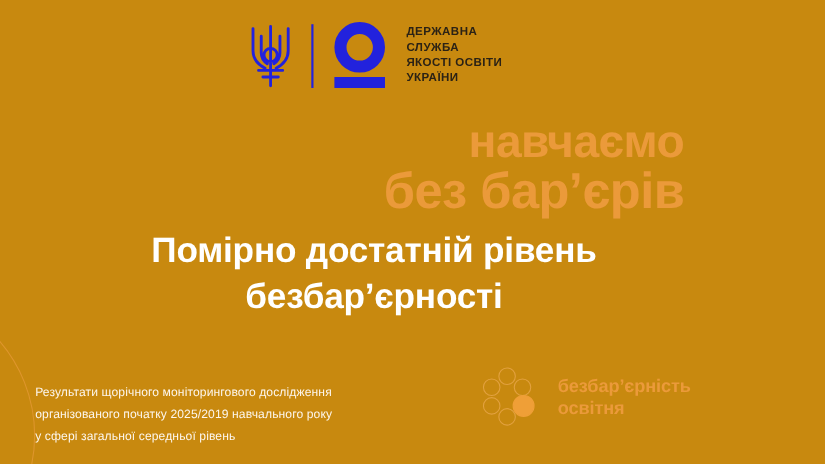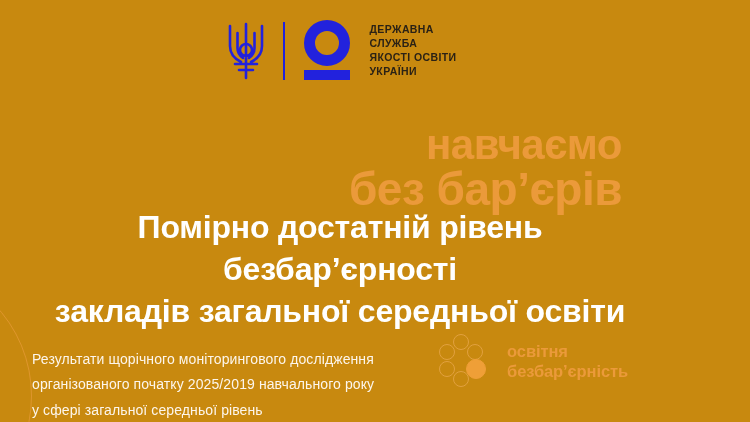--- a/index.html
+++ b/index.html
@@ -101,21 +101,20 @@
   
   .slogan {
     position: absolute;
     right: 58px;
     top: 108px;
     text-align: right;
     color: #eb9a3a;
     font-weight: bold;
     line-height: 0.98;
     letter-spacing: -0.5px;
-    margin-top: 16px;
   }
   .slogan-line1 { font-size: 42px; }
   .slogan-line2 { font-size: 46px; margin-top: 2px; }
 
   
   .main-title {
     position: absolute;
     left: 0;
     right: 0;
     top: 206px;
@@ -127,21 +126,21 @@
     letter-spacing: -0.2px;
     padding: 0 24px;
   }
 
   
   .subtitle {
     position: absolute;
     left: 32px;
     top: 347px;
     color: #fdf6ec;
-    font-size: 14px;
+    font-size: 11px;
     line-height: 1.82;
     letter-spacing: 0.1px;
   }
 
   
   .bf-logo {
     position: absolute;
     right: 52px;
     top: 334px;
     display: flex;
@@ -210,37 +209,36 @@
     </div>
   </div>
 
   <div class="slogan">
     <div class="slogan-line1">навчаємо</div>
     <div class="slogan-line2">без бар’єрів</div>
   </div>
 
   <h1 class="main-title">
     <div>Помірно достатній рівень безбар’єрності</div>
-    <div>закладів загальної середньої освіти</div>
   </h1>
 
   <div class="subtitle">
     <div>Результати щорічного моніторингового дослідження</div>
     <div>організованого початку 2025/2019 навчального року</div>
     <div>у сфері загальної середньої рівень</div>
   </div>
 
   <div class="bf-logo">
     <span class="bf-mark">
       <i style="left:14px;  top:0px;"></i>
       <i style="left:0px;   top:10px;"></i>
       <i style="left:28px;  top:10px;"></i>
       <i style="left:0px;   top:27px;"></i>
       <i style="left:14px;  top:37px;"></i>
       <i class="filled" style="left:28px; top:27px; width:20px; height:20px; left:27px; top:25px;"></i>
     </span>
     <div class="bf-text">
+      <div>безбар’єрність</div>
       <div>освітня</div>
-      <div>безбар’єрність</div>
     </div>
   </div>
 
 </div>
 
 </body></html>

